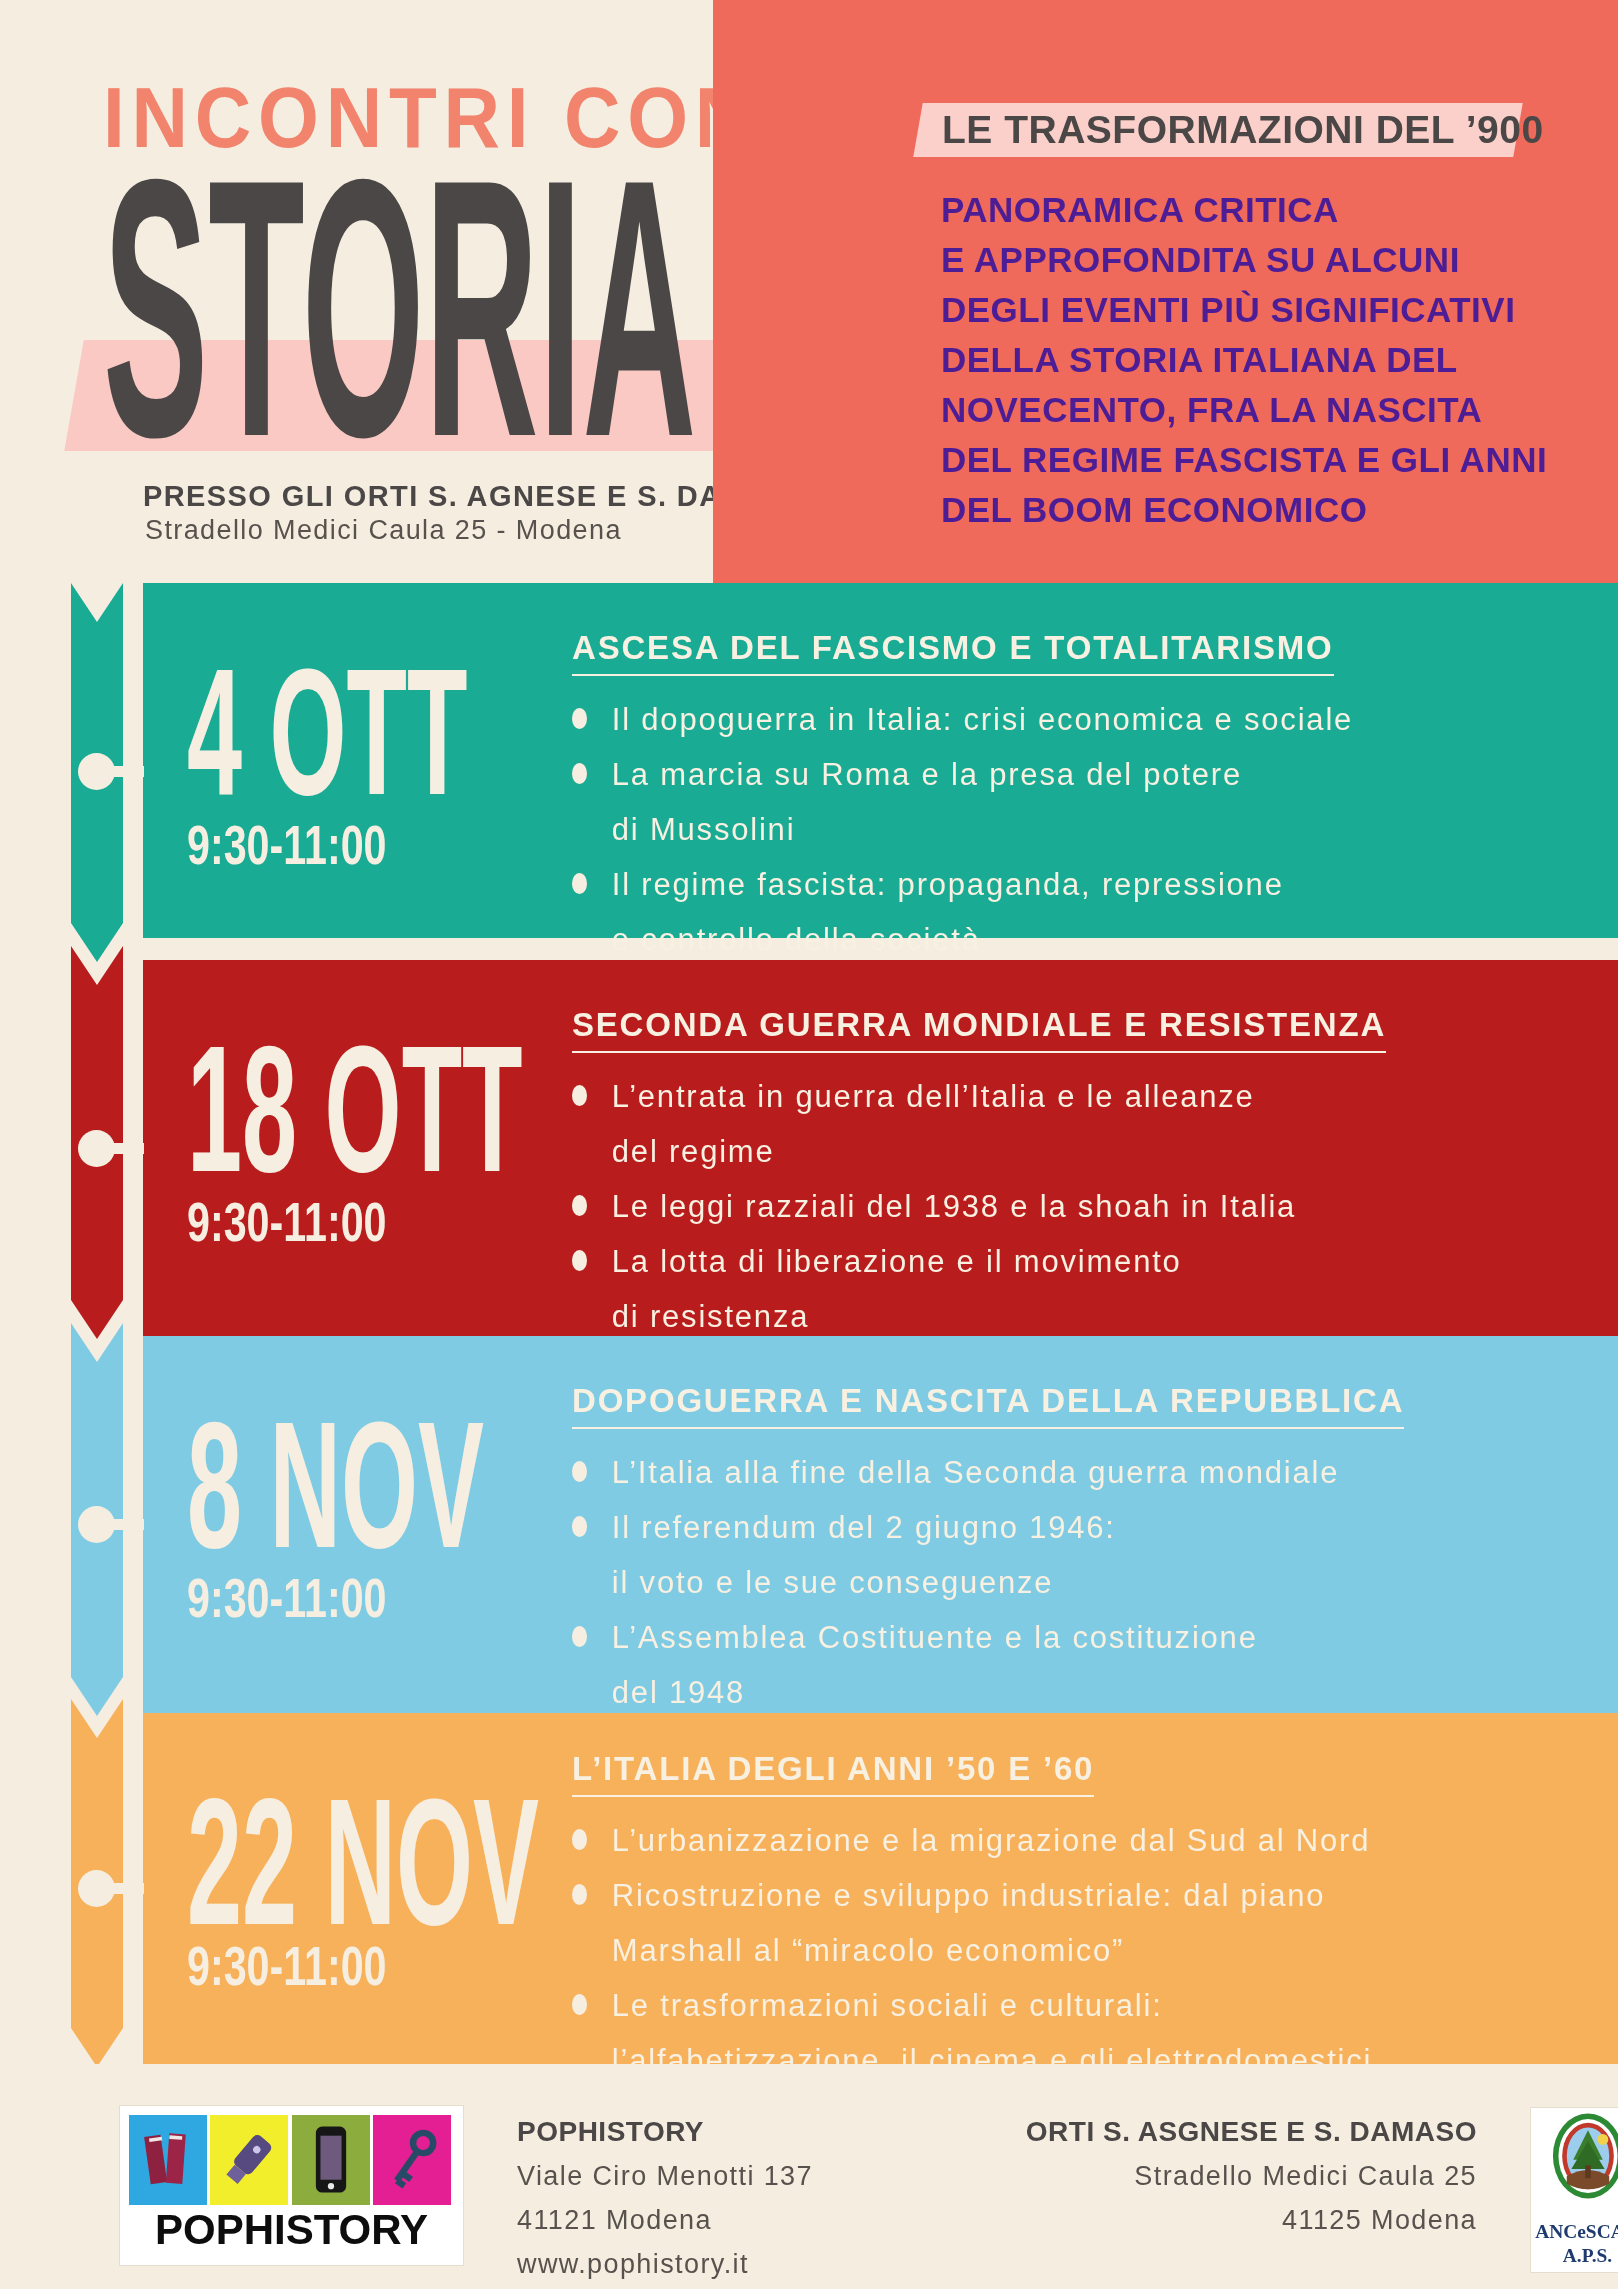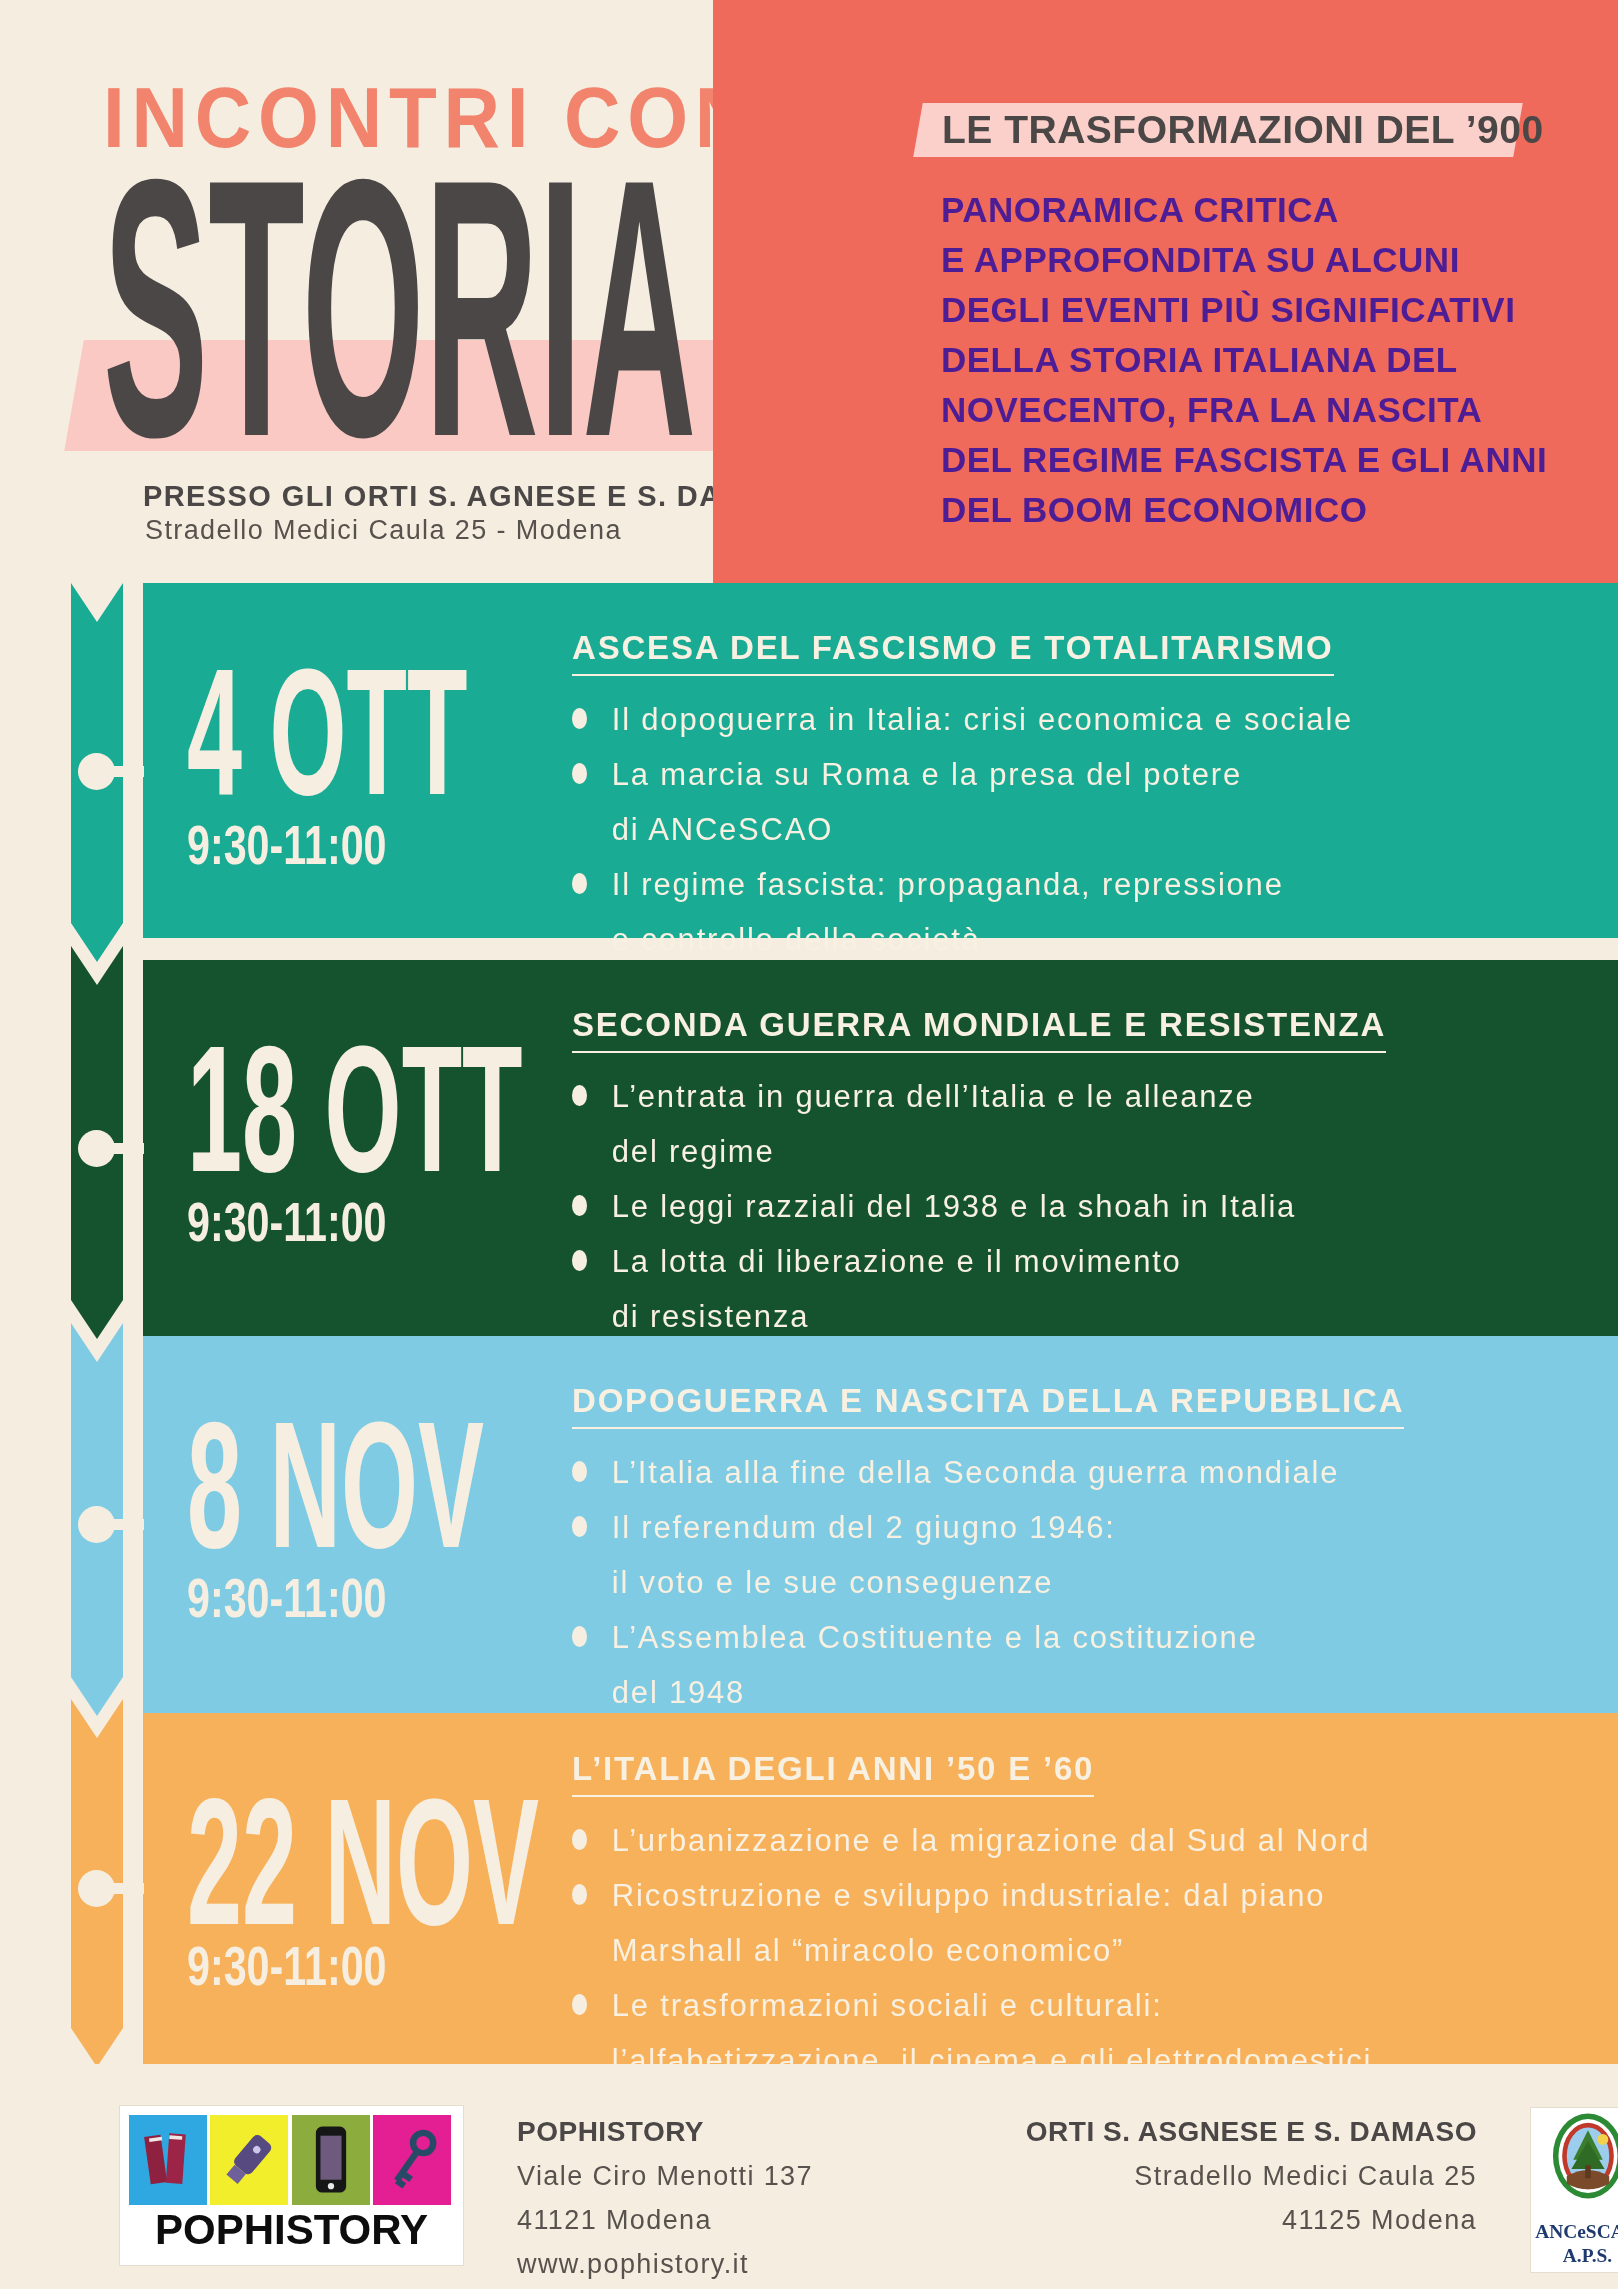--- a/index.html
+++ b/index.html
@@ -40,21 +40,21 @@
     transform:skewX(10deg);font-size:39px;font-weight:800;color:#4b4747;
     letter-spacing:0.5px;padding-left:24px;white-space:nowrap;
   }
   .intro-lines{position:absolute;left:228px;top:185px;}
   .intro-lines div{
     font-size:35px;font-weight:700;letter-spacing:0.5px;color:#4c1d95;
     line-height:50px;white-space:nowrap;
   }
   
   .row{position:absolute;left:143px;width:1476px;}
-  .c-teal{background:#19ab94}.c-coral{background:#14532d}
+  .c-teal{background:#19ab94}.c-coral{background:#b91c1c}
   .c-blue{background:#7fcbe3}.c-orange{background:#f8b15b}
   .date{
     position:absolute;left:44px;top:59px;font-size:180px;font-weight:800;line-height:1;
     color:#f6eee0;white-space:nowrap;transform:scaleX(.55);transform-origin:left top;
   }
   .time{
     position:absolute;left:44px;top:235px;font-size:55px;font-weight:800;line-height:1;
     color:#f6eee0;white-space:nowrap;transform:scaleX(.75);transform-origin:left top;
   }
   .rcontent{position:absolute;left:429px;top:46px;}
@@ -149,21 +149,21 @@
       <div class="bline">
           <span class="bdot" data-interactable="false"></span>
           <span class="btext" data-interactable="false">Il dopoguerra in Italia: crisi economica e sociale</span>
         </div>
       <div class="bline">
           <span class="bdot" data-interactable="false"></span>
           <span class="btext" data-interactable="false">La marcia su Roma e la presa del potere</span>
         </div>
       <div class="bline">
           <span class="bdot hide" data-interactable="false"></span>
-          <span class="btext" data-interactable="false">di ANCeSCAO</span>
+          <span class="btext" data-interactable="false">di Mussolini</span>
         </div>
       <div class="bline">
           <span class="bdot" data-interactable="false"></span>
           <span class="btext" data-interactable="false">Il regime fascista: propaganda, repressione</span>
         </div>
       <div class="bline">
           <span class="bdot hide" data-interactable="false"></span>
           <span class="btext" data-interactable="false">e controllo della società</span>
         </div>
     </div>

